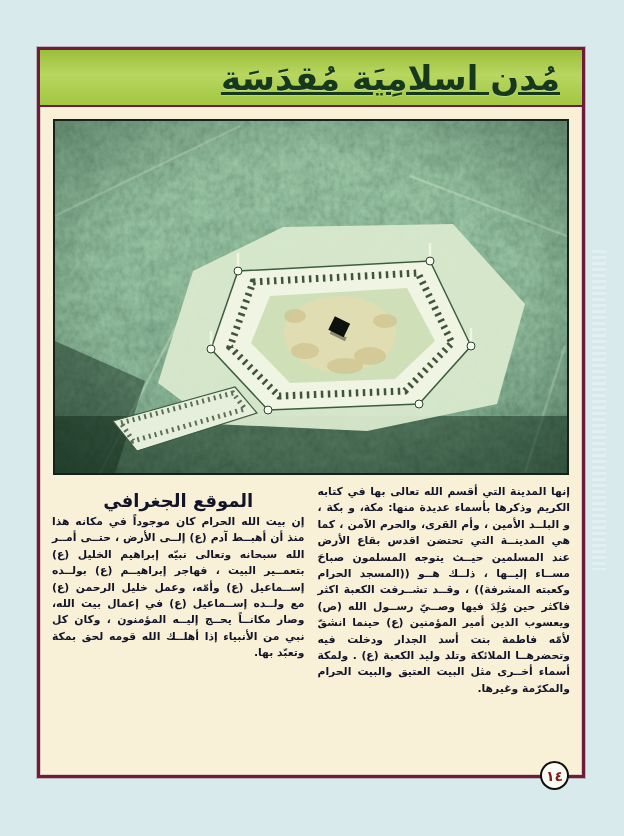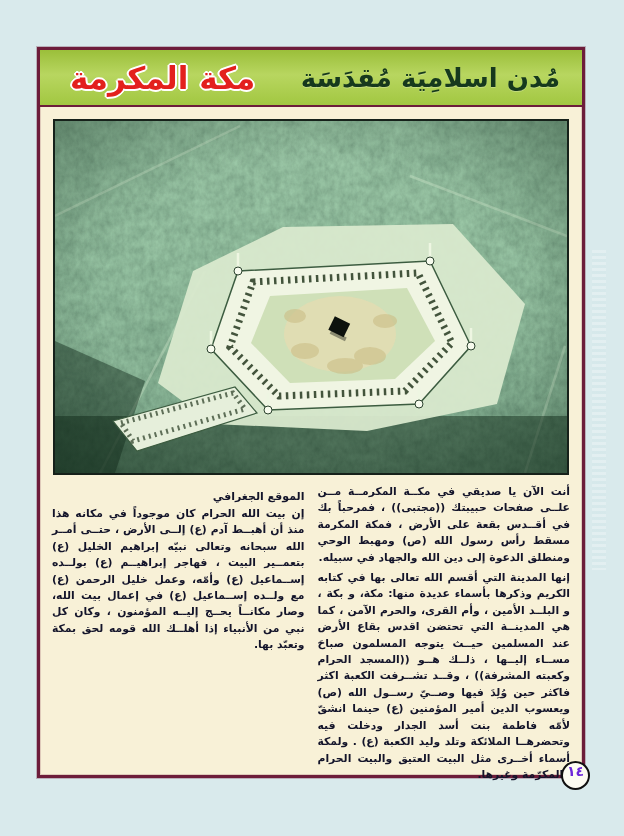--- a/index.html
+++ b/index.html
@@ -28,24 +28,25 @@
   }
   .band{
     height:57px;box-sizing:border-box;
     background:linear-gradient(180deg,#9bbf3a 0%,#b8d660 45%,#a2c741 100%);
     border-bottom:2px solid #6d1d3a;
     display:flex;align-items:center;justify-content:space-between;
     direction:rtl;
     padding:0 22px 0 30px;
   }
   .series-title{
-    font-size:26px;font-weight:bold;color:#16391d;
+    font-size:34px;font-weight:bold;color:#16391d;
     letter-spacing:-1px;
     text-shadow:0 1px 0 rgba(255,255,255,.25);
     white-space:nowrap;
+    text-decoration:underline;
   }
   .city-title{
     font-size:31px;font-weight:bold;color:#e3201d;
     white-space:nowrap;
     text-shadow:
       -2px 0 0 #fff, 2px 0 0 #fff, 0 -2px 0 #fff, 0 2px 0 #fff,
       -1px -1px 0 #fff, 1px -1px 0 #fff, -1px 1px 0 #fff, 1px 1px 0 #fff;
   }
   .photo-frame{
     width:512px;height:352px;margin:12px auto 0;
@@ -58,42 +59,41 @@
     display:flex;direction:rtl;gap:13px;
     padding:9px 12px 0;
     color:#13142a;
   }
   .col{flex:1;min-width:0;}
   .body-text{
     font-size:10.8px;font-weight:bold;line-height:1.52;
     text-align:justify;margin:0 0 4px;
   }
   .section-heading{
-    font-size:11px;font-weight:bold;
+    font-size:18px;font-weight:bold;text-align:center;
     margin:6px 0 3px;
   }
   .page-badge{
-    position:absolute;left:561px;top:761px;width:29px;height:29px;
+    position:absolute;left:540px;top:761px;width:29px;height:29px;
     background:#fdfcf2;border:2px solid #101010;border-radius:50%;
     box-sizing:border-box;
-    display:flex;justify-content:center;
-    font-size:14px;font-weight:bold;color:#6d28d9;
+    display:flex;align-items:center;justify-content:center;
+    font-size:14px;font-weight:bold;color:#7f1d1d;
     z-index:5;
   }
 </style>
 </head>
 <body>
 
 <div class="page">
 
   <div class="frame">
 
     <div class="band">
       <span class="series-title">مُدن اسلامِيَة مُقدَسَة</span>
-      <span class="city-title">مكة المكرمة</span>
     </div>
 
     <div class="photo-frame">
 
       <svg width="512" height="352" viewBox="0 0 512 352" preserveAspectRatio="none">
         <defs>
           <linearGradient id="base" x1="0" y1="0" x2="0" y2="1">
             <stop offset="0" stop-color="#8ec49a"></stop>
             <stop offset="0.45" stop-color="#77b087"></stop>
             <stop offset="1" stop-color="#3c7251"></stop>
@@ -165,21 +165,20 @@
           <circle cx="416" cy="225" r="4"></circle>
           <circle cx="213" cy="289" r="4"></circle>
           <circle cx="364" cy="283" r="4"></circle>
         </g>
       </svg>
     </div>
 
     <div class="columns">
 
       <div class="col">
-        <p class="body-text">أنت الآن يا صديقي في مكــة المكرمــة مــن علــى صفحات حبيبتك ((مجتبى)) ، فمرحباً بك في أقــدس بقعة على الأرض ، فمكة المكرمة مسقط رأس رسول الله (ص) ومهبط الوحي ومنطلق الدعوة إلى دين الله والجهاد في سبيله.</p>
         <p class="body-text">إنها المدينة التي أقسم الله تعالى بها في كتابه الكريم وذكرها بأسماء عديدة منها: مكة، و بكة ، و البلــد الأمين ، وأم القرى، والحرم الآمن ، كما هي المدينــة التي تحتضن اقدس بقاع الأرض عند المسلمين حيــث يتوجه المسلمون صباحَ مســاء إليــها ، ذلــك هــو ((المسجد الحرام وكعبته المشرفة)) ، وقــد تشــرفت الكعبة اكثر فاكثر حين وُلِدَ فيها وصــيّ رســول الله (ص) ويعسوب الدين أمير المؤمنين (ع) حينما انشقّ لأمّه فاطمة بنت أسد الجدار ودخلت فيه وتحضرهــا الملائكة وتلد وليد الكعبة (ع) . ولمكة أسماء أخــرى مثل البيت العتيق والبيت الحرام والمكرّمة وغيرها.</p>
       </div>
 
       <div class="col">
         <div class="section-heading">الموقع الجغرافي</div>
         <p class="body-text">إن بيت الله الحرام كان موجوداً في مكانه هذا منذ أن أهبــط آدم (ع) إلــى الأرض ، حتــى أمــر الله سبحانه وتعالى نبيّه إبراهيم الخليل (ع) بتعمــير البيت ، فهاجر إبراهيــم (ع) بولــده إســماعيل (ع) وأمّه، وعمل خليل الرحمن (ع) مع ولــده إســماعيل (ع) في إعمال بيت الله، وصار مكانــاً يحــج إليــه المؤمنون ، وكان كل نبي من الأنبياء إذا أهلــك الله قومه لحق بمكة وتعبّد بها.</p>
       </div>
     </div>
 
   </div>

